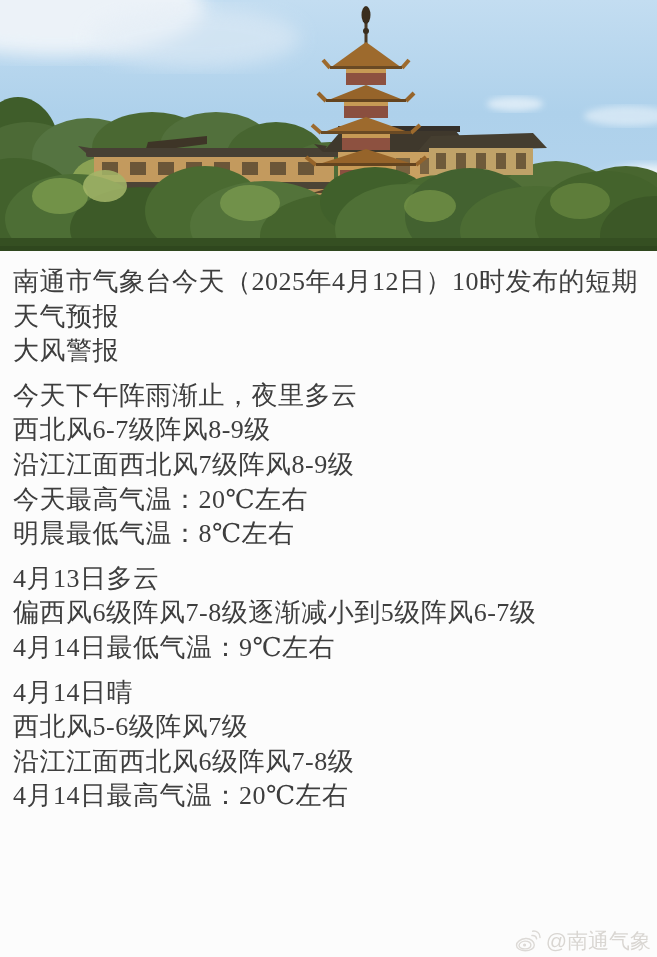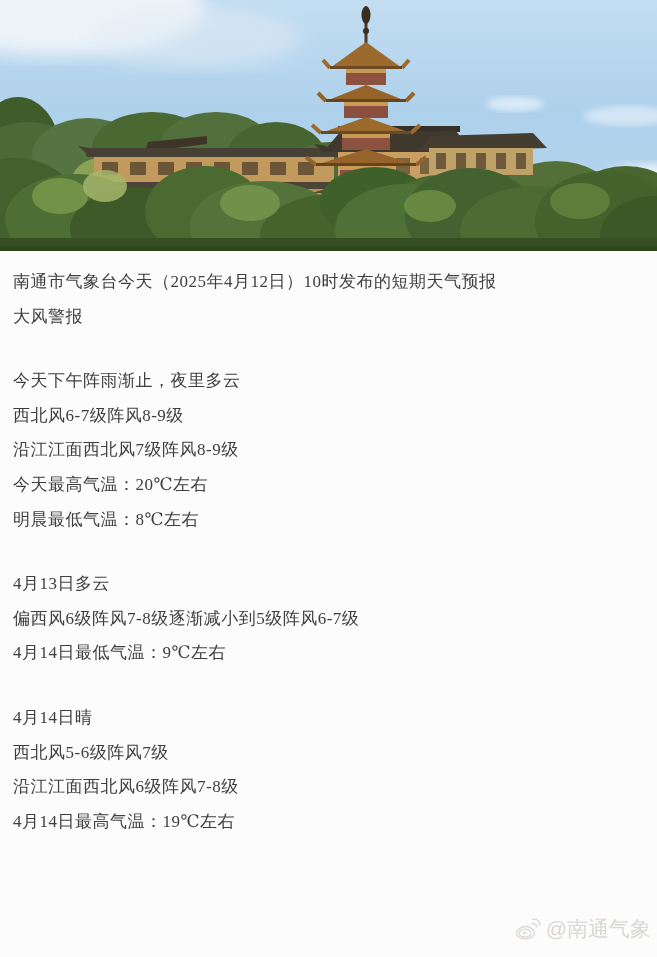--- a/index.html
+++ b/index.html
@@ -10,31 +10,31 @@
     font-family: "Liberation Serif", "DejaVu Serif", serif;
     position: relative;
   }
   .photo {
     width: 657px; height: 251px;
     overflow: hidden;
     line-height: 0;
   }
   .content {
     padding: 14px 10px 0 13px;
-    font-size: 17px;
+    font-size: 26px;
     line-height: 34.6px;
     color: #3e3e3e;
     letter-spacing: 0.5px;
   }
   .para { margin: 0; }
-  .para + .para { margin-top: 30px; }
+  .para + .para { margin-top: 10px; }
   .line { display: block; }
   .watermark {
     position: absolute;
-    right: 6px; bottom: 14px;
+    right: 6px; bottom: 2px;
     display: flex; align-items: center; gap: 5px;
     color: #d9d6d2;
     font-size: 21px;
     font-family: "Liberation Sans", sans-serif;
     text-shadow: 0 0 1px #ffffff;
     user-select: none;
   }
   .watermark svg { display: block; opacity: 0.9; }
 </style>
 </head>
@@ -198,21 +198,21 @@
   </div>
   <div class="para">
     <span class="line">4月13日多云</span>
     <span class="line">偏西风6级阵风7-8级逐渐减小到5级阵风6-7级</span>
     <span class="line">4月14日最低气温：9℃左右</span>
   </div>
   <div class="para">
     <span class="line">4月14日晴</span>
     <span class="line">西北风5-6级阵风7级</span>
     <span class="line">沿江江面西北风6级阵风7-8级</span>
-    <span class="line">4月14日最高气温：19℃左右</span>
+    <span class="line">4月14日最高气温：20℃左右</span>
   </div>
 </div>
 
 <div class="watermark">
   <svg width="26" height="22" viewBox="0 0 26 22">
     <path d="M10.5 8.5 C5.5 9 1.5 12 1.5 15.2 C1.5 18.6 5.6 20.8 10.3 20.8 C15.3 20.8 19.3 18.3 19.3 14.9 C19.3 11.9 15.6 8 10.5 8.5 Z M10.3 18.9 C7 19.1 4 17.6 4 15.4 C4 13.2 6.8 11.2 10 11.1 C13.3 11 15.9 12.6 15.9 14.7 C15.9 16.9 13.6 18.7 10.3 18.9 Z" fill="none" stroke="currentColor" stroke-width="1.4"></path>
     <circle cx="9.6" cy="15" r="1.6" fill="currentColor"></circle>
     <path d="M17 5.5 C19.3 5 21.3 6.6 21.6 8.8" fill="none" stroke="currentColor" stroke-width="1.5" stroke-linecap="round"></path>
     <path d="M17.6 1.2 C21.8 0.5 25.1 3.4 25 7.4" fill="none" stroke="currentColor" stroke-width="1.5" stroke-linecap="round"></path>
   </svg>

